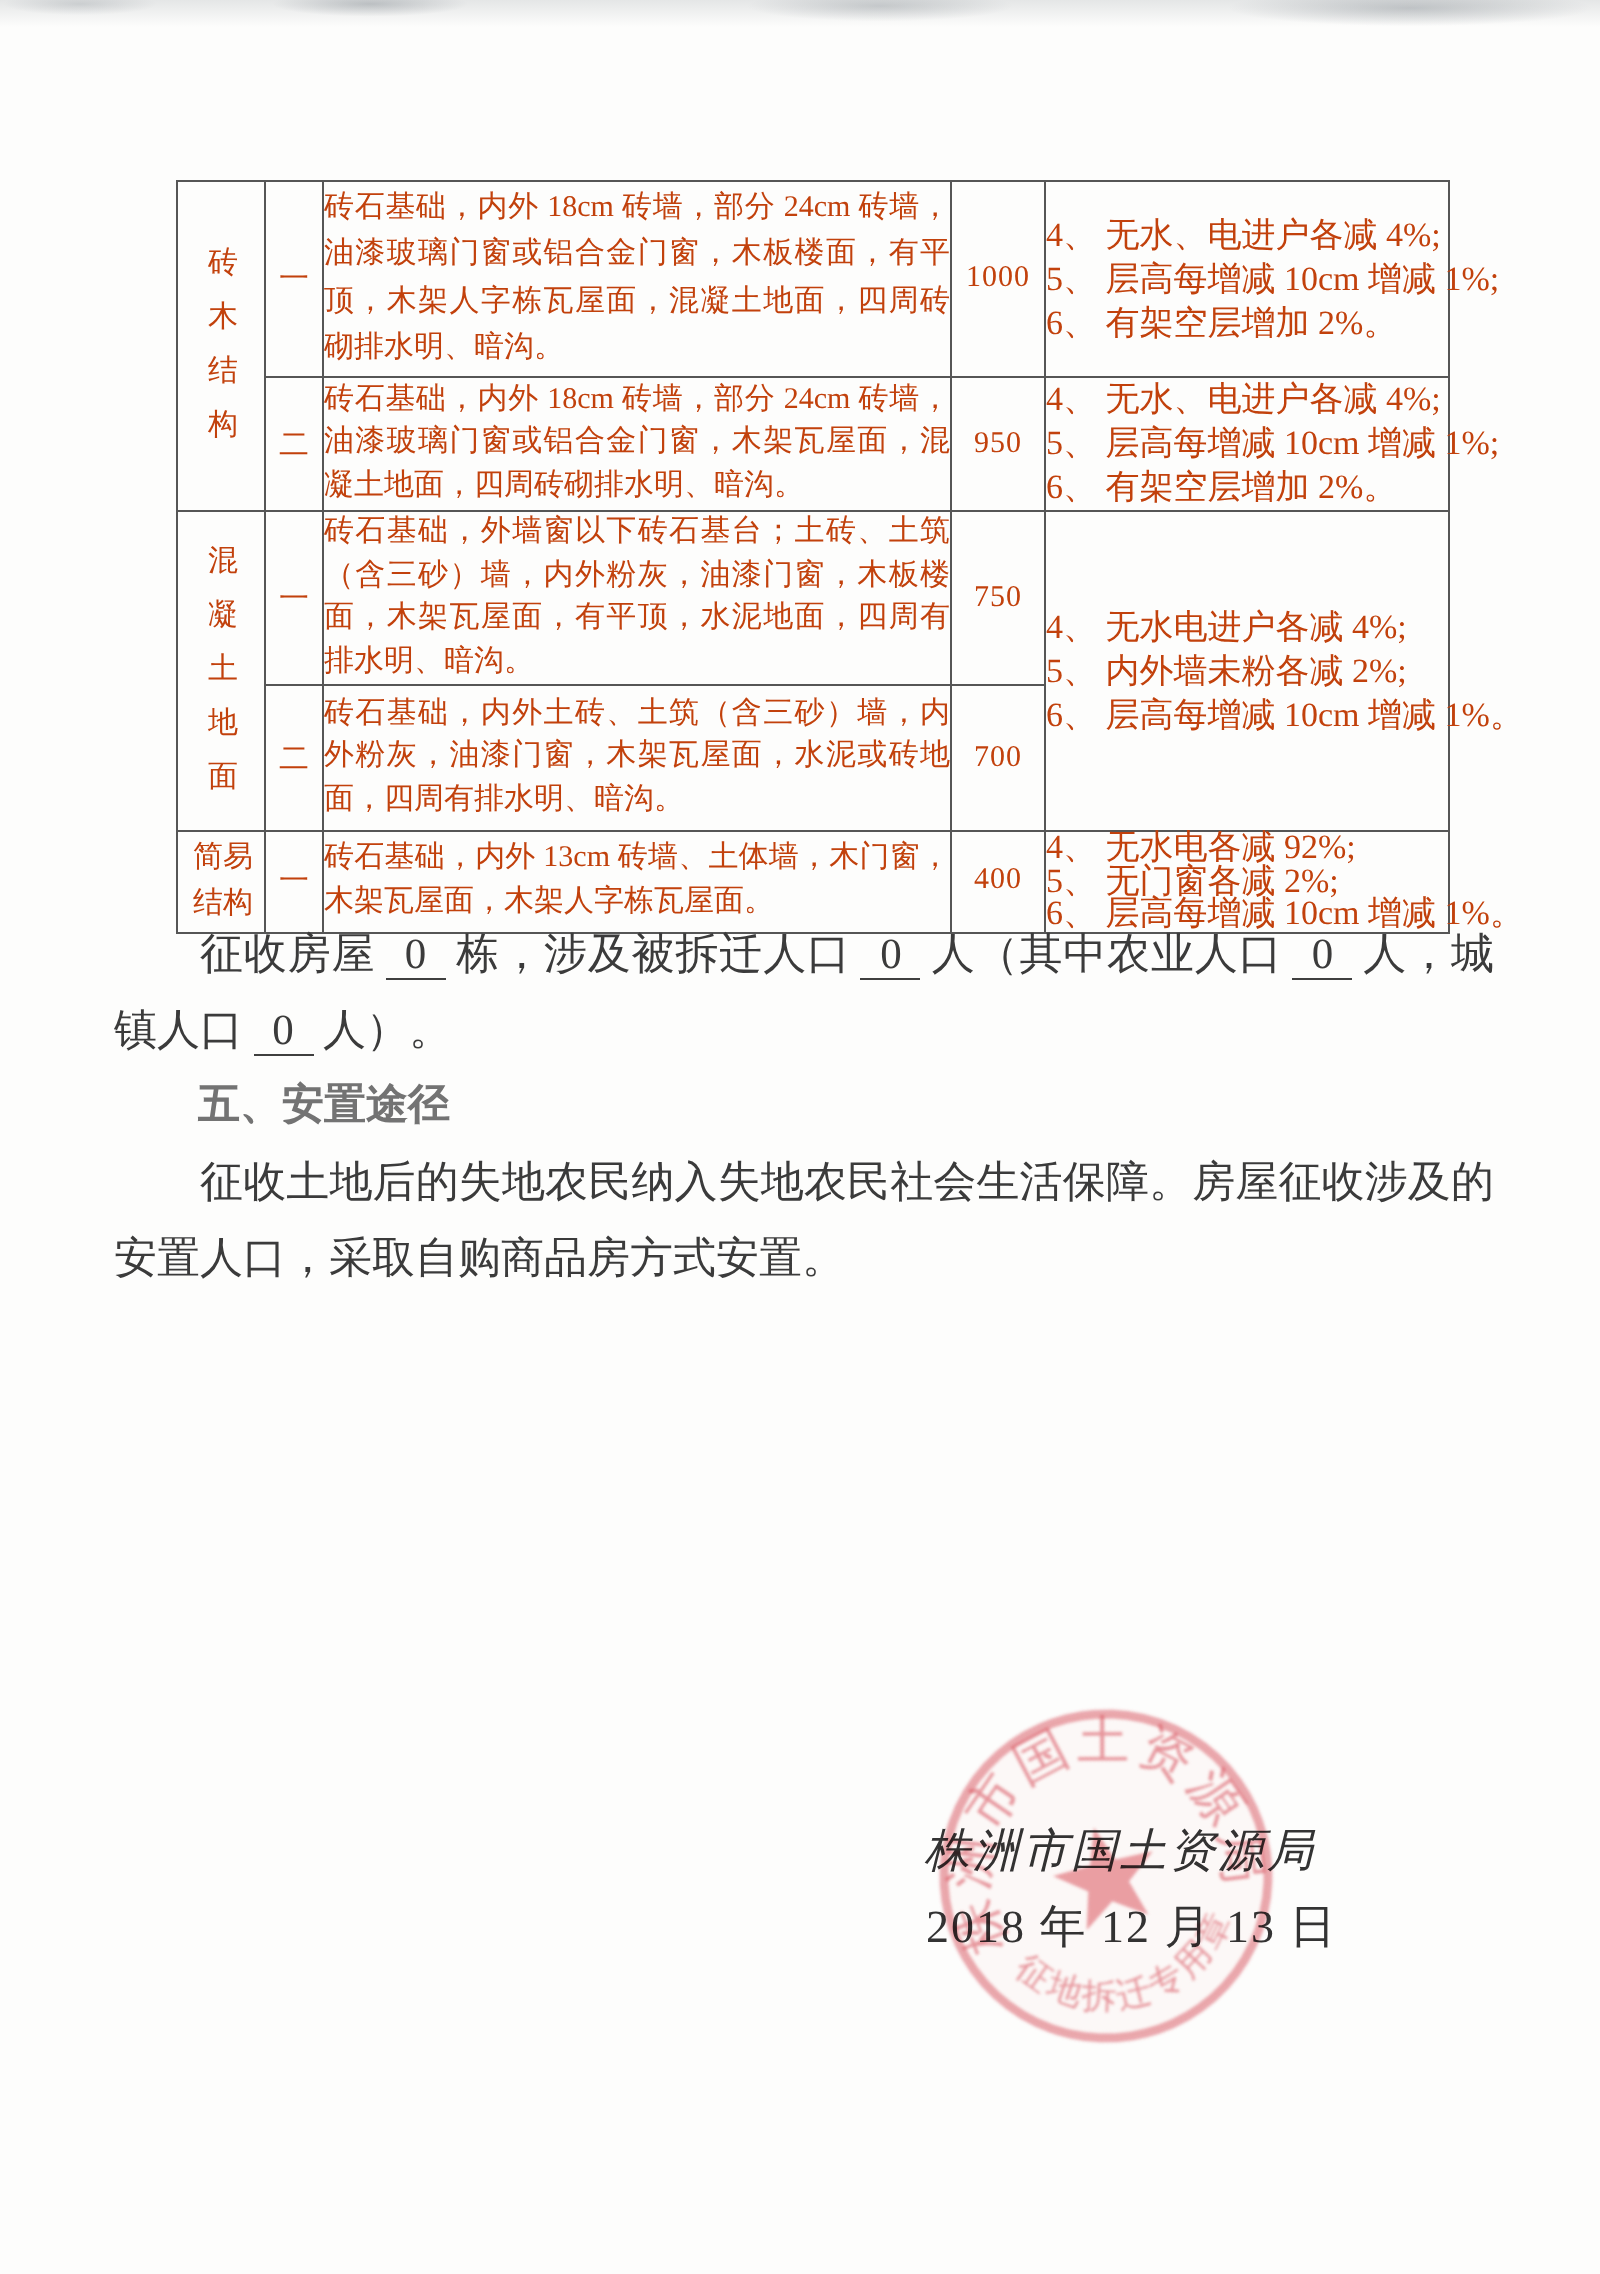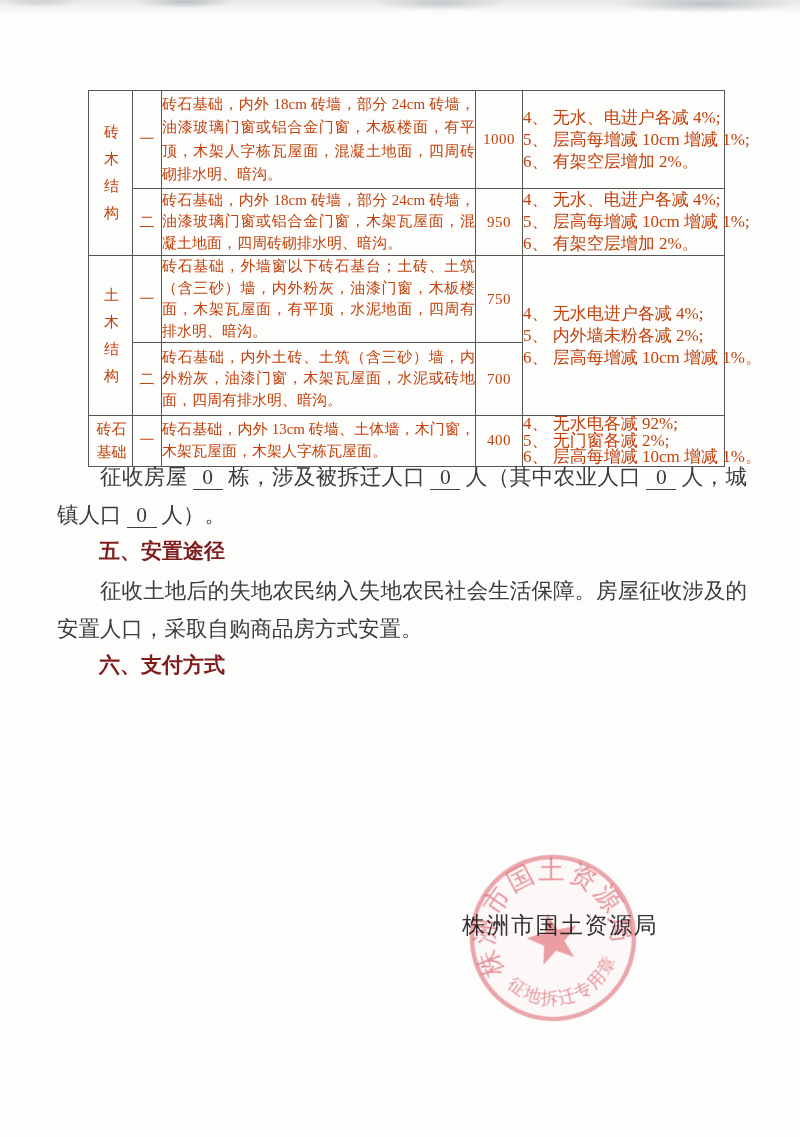--- a/index.html
+++ b/index.html
@@ -43,29 +43,29 @@
   td.notes{padding:2px 2px 2px 9px;}
   td.notes div{line-height:22px;font-size:17px;white-space:nowrap;}
   tr.r5 td.notes div{line-height:16.5px;}
   
   .bodytext{
     position:absolute;left:57px;top:458px;width:690px;
     font-size:21.5px;line-height:38px;text-align:justify;color:#3b3b3b;
   }
   .bodytext p{margin:0;text-indent:2em;}
   .bodytext p.hd{
-    font-family:Liberation Mono, monospace;
-    font-weight:700;font-size:21px;color:#7f1d1d;
+    font-family:Liberation Sans, sans-serif;
+    font-weight:700;font-size:21px;color:#737373;
   }
   .uz{
     display:inline-block;min-width:30px;text-align:center;
     border-bottom:1.4px solid #3f3f3f;margin:0 5px;line-height:1.05;text-indent:0;
   }
   
-  .sig-org{position:absolute;left:462px;top:910px;font-size:23px;letter-spacing:1.5px;color:#333;}
+  .sig-org{position:absolute;left:462px;top:910px;font-size:23px;letter-spacing:1.5px;color:#333;font-style:italic;}
   .sig-date{position:absolute;left:463px;top:948px;font-size:23px;letter-spacing:1px;color:#333;}
   svg.seal{
     position:absolute;left:433px;top:818px;width:240px;height:240px;
     mix-blend-mode:multiply;pointer-events:none;opacity:.92;
   }
 </style>
 </head>
 <body>
 
 <div class="page">
@@ -98,60 +98,60 @@
       <td class="desc">砖石基础，内外 18cm 砖墙，部分 24cm 砖墙，油漆玻璃门窗或铝合金门窗，木架瓦屋面，混凝土地面，四周砖砌排水明、暗沟。</td>
       <td class="price">950</td>
       <td class="notes">
         <div>4、 无水、电进户各减 4%;</div>
         <div>5、 层高每增减 10cm 增减 1%;</div>
         <div>6、 有架空层增加 2%。</div>
       </td>
     </tr>
     <tr class="r3">
       <td class="struct" rowspan="2">
-            <div class="vlabel">土木结构</div>
+            <div class="vlabel">混凝土地面</div>
           </td>
       <td class="grade">一</td>
       <td class="desc">砖石基础，外墙窗以下砖石基台；土砖、土筑（含三砂）墙，内外粉灰，油漆门窗，木板楼面，木架瓦屋面，有平顶，水泥地面，四周有排水明、暗沟。</td>
       <td class="price">750</td>
       <td class="notes" rowspan="2">
         <div>4、 无水电进户各减 4%;</div>
         <div>5、 内外墙未粉各减 2%;</div>
         <div>6、 层高每增减 10cm 增减 1%。</div>
       </td>
     </tr>
     <tr class="r4">
       <td class="grade">二</td>
       <td class="desc">砖石基础，内外土砖、土筑（含三砂）墙，内外粉灰，油漆门窗，木架瓦屋面，水泥或砖地面，四周有排水明、暗沟。</td>
       <td class="price">700</td>
     </tr>
     <tr class="r5">
       <td class="struct">
-            <div class="vlabel2">砖石基础</div>
+            <div class="vlabel2">简易结构</div>
           </td>
       <td class="grade">一</td>
       <td class="desc">砖石基础，内外 13cm 砖墙、土体墙，木门窗，木架瓦屋面，木架人字栋瓦屋面。</td>
       <td class="price">400</td>
       <td class="notes">
         <div>4、 无水电各减 92%;</div>
         <div>5、 无门窗各减 2%;</div>
         <div>6、 层高每增减 10cm 增减 1%。</div>
       </td>
     </tr>
   </tbody>
     </table>
 
   <div class="bodytext">
     <p><span>征收房屋</span><span class="uz">0</span><span>栋，涉及被拆迁人口</span><span class="uz">0</span><span>人（其中农业人口</span><span class="uz">0</span><span>人，城镇人口</span><span class="uz">0</span><span>人）。</span></p>
     <p class="hd">五、安置途径</p>
     <p>征收土地后的失地农民纳入失地农民社会生活保障。房屋征收涉及的安置人口，采取自购商品房方式安置。</p>
-    <p class="hd">六、支付方式</p>
   </div>
 
   <div class="sig-org">株洲市国土资源局</div>
+  <div class="sig-date">2018 年 12 月 13 日</div>
 
   <svg class="seal" viewBox="0 0 240 240" xmlns="http://www.w3.org/2000/svg">
     <defs>
       <filter id="sealblur" x="-10%" y="-10%" width="120%" height="120%">
         <feGaussianBlur stdDeviation="0.7"></feGaussianBlur>
       </filter>
       <path id="sealTopArc" d="M 64.6 140.2 A 59 59 0 1 1 175.4 140.2" fill="none"></path>
       <path id="sealBottomArc" d="M 64 155 A 66 66 0 0 0 176 155" fill="none"></path>
     </defs>
     <g transform="rotate(-14 120 120)" filter="url(#sealblur)">

